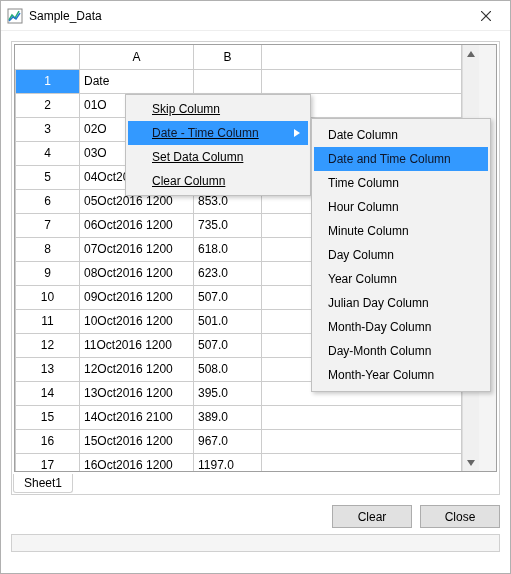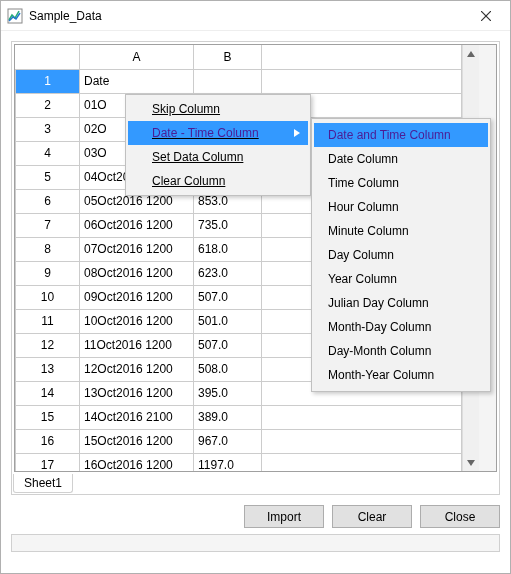--- a/index.html
+++ b/index.html
@@ -167,21 +167,21 @@
     height: 24px;
     display:flex;
     align-items:center;
     padding: 0 28px 0 24px;
     white-space: nowrap;
     cursor: default;
     position: relative;
   }
   .menu-item.hl {
     background: #3399ff;
-    color: #4c1d95;
+    color: #0f172a;
   }
   .menu-item .arrow {
     position:absolute; right:8px; font-size:10px;
   }
   .menu1 { top: 63px; left: 124px; width: 186px; text-decoration: underline; }
   .menu2 { top: 87px; left: 310px; width: 180px; padding:4px 2px;}
   .menu2 .menu-item { height: 24px; padding: 0 14px; }
 </style>
 </head>
 <body>
@@ -341,21 +341,20 @@
         </div>
       </div>
     </div>
 
     <div class="sheet-tabs">
       <div class="tab">Sheet1</div>
     </div>
     </div>
 
     <div class="button-row">
-      <button class="btn">Import</button>
       <button class="btn">Clear</button>
       <button class="btn">Close</button>
     </div>
 
     <div class="statusbar"></div>
 
     <div class="menu menu1">
       <div class="menu-item">Skip Column</div>
       <div class="menu-item hl">
         <span>Date - Time Column</span>
@@ -363,22 +362,22 @@
           <svg width="6" height="8">
               <polygon points="0,0 6,4 0,8" fill="#fff"></polygon>
             </svg>
         </span>
       </div>
       <div class="menu-item">Set Data Column</div>
       <div class="menu-item">Clear Column</div>
     </div>
 
     <div class="menu menu2" id="menu2">
+        <div class="menu-item">Date Column</div>
         <div class="menu-item hl">Date and Time Column</div>
-        <div class="menu-item">Date Column</div>
         <div class="menu-item">Time Column</div>
         <div class="menu-item">Hour Column</div>
         <div class="menu-item">Minute Column</div>
         <div class="menu-item">Day Column</div>
         <div class="menu-item">Year Column</div>
         <div class="menu-item">Julian Day Column</div>
         <div class="menu-item">Month-Day Column</div>
         <div class="menu-item">Day-Month Column</div>
         <div class="menu-item">Month-Year Column</div>
       </div>

